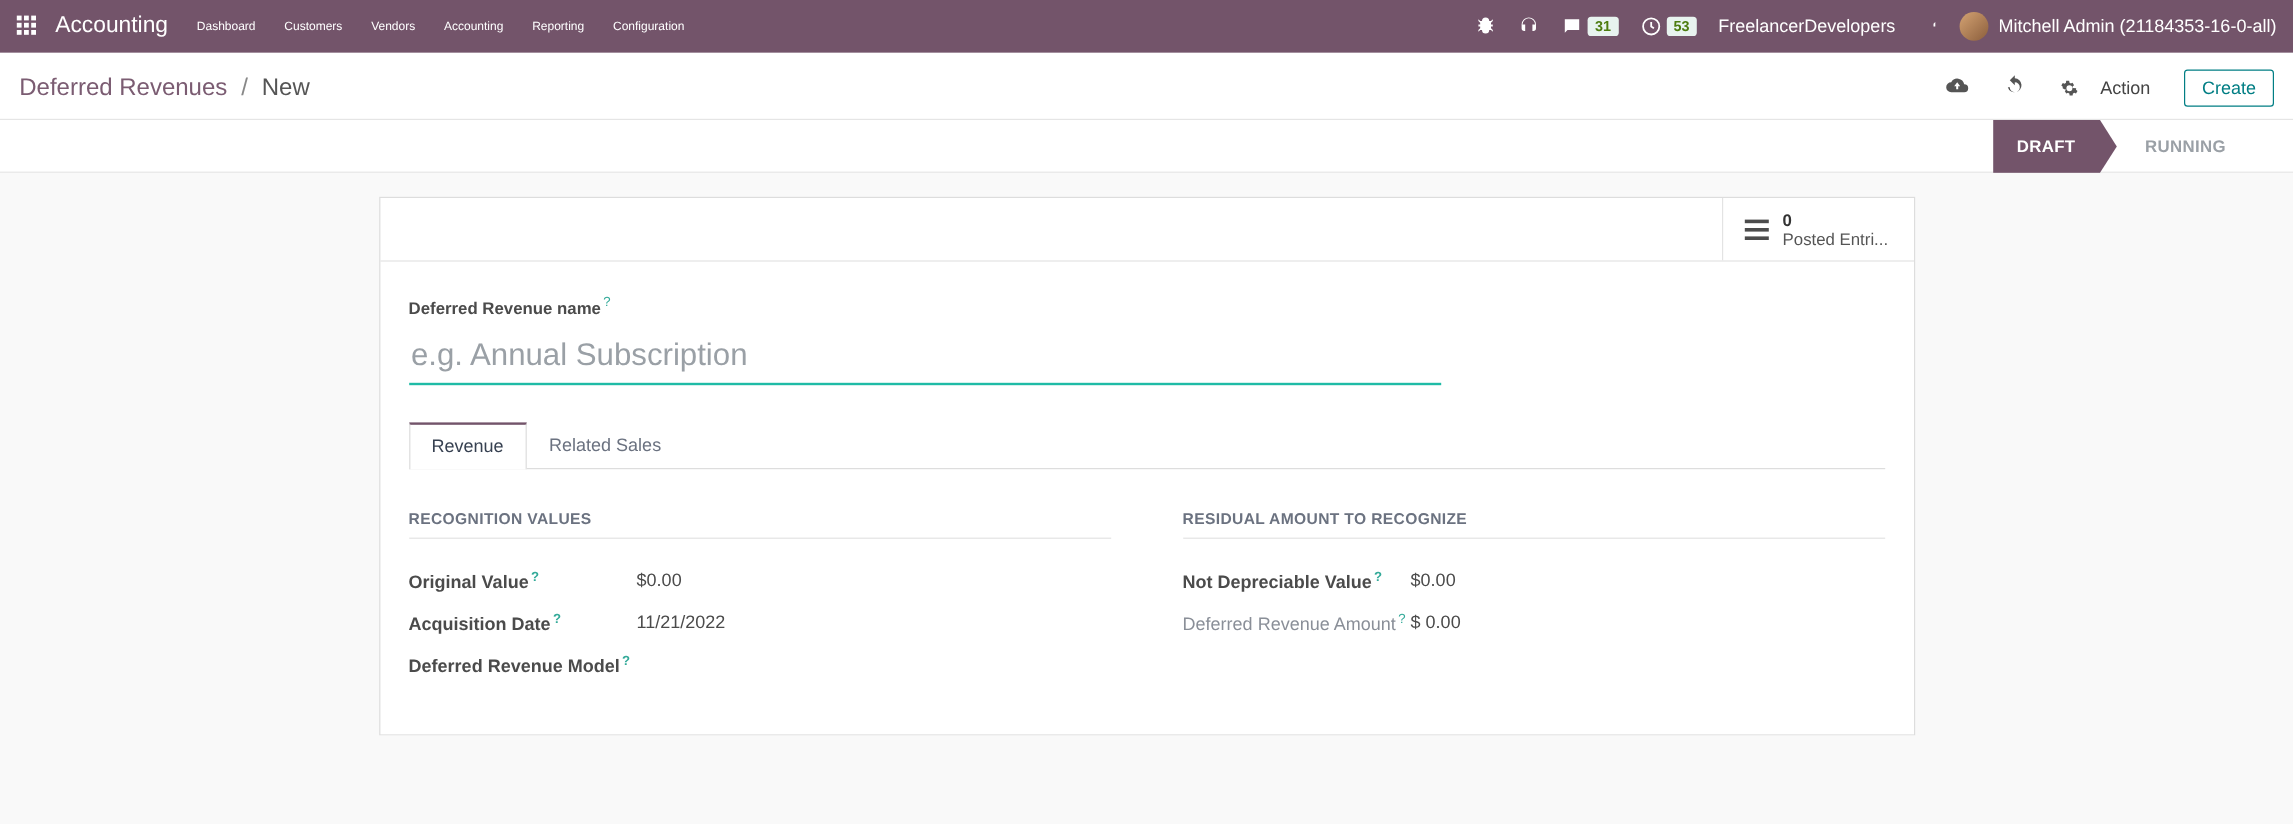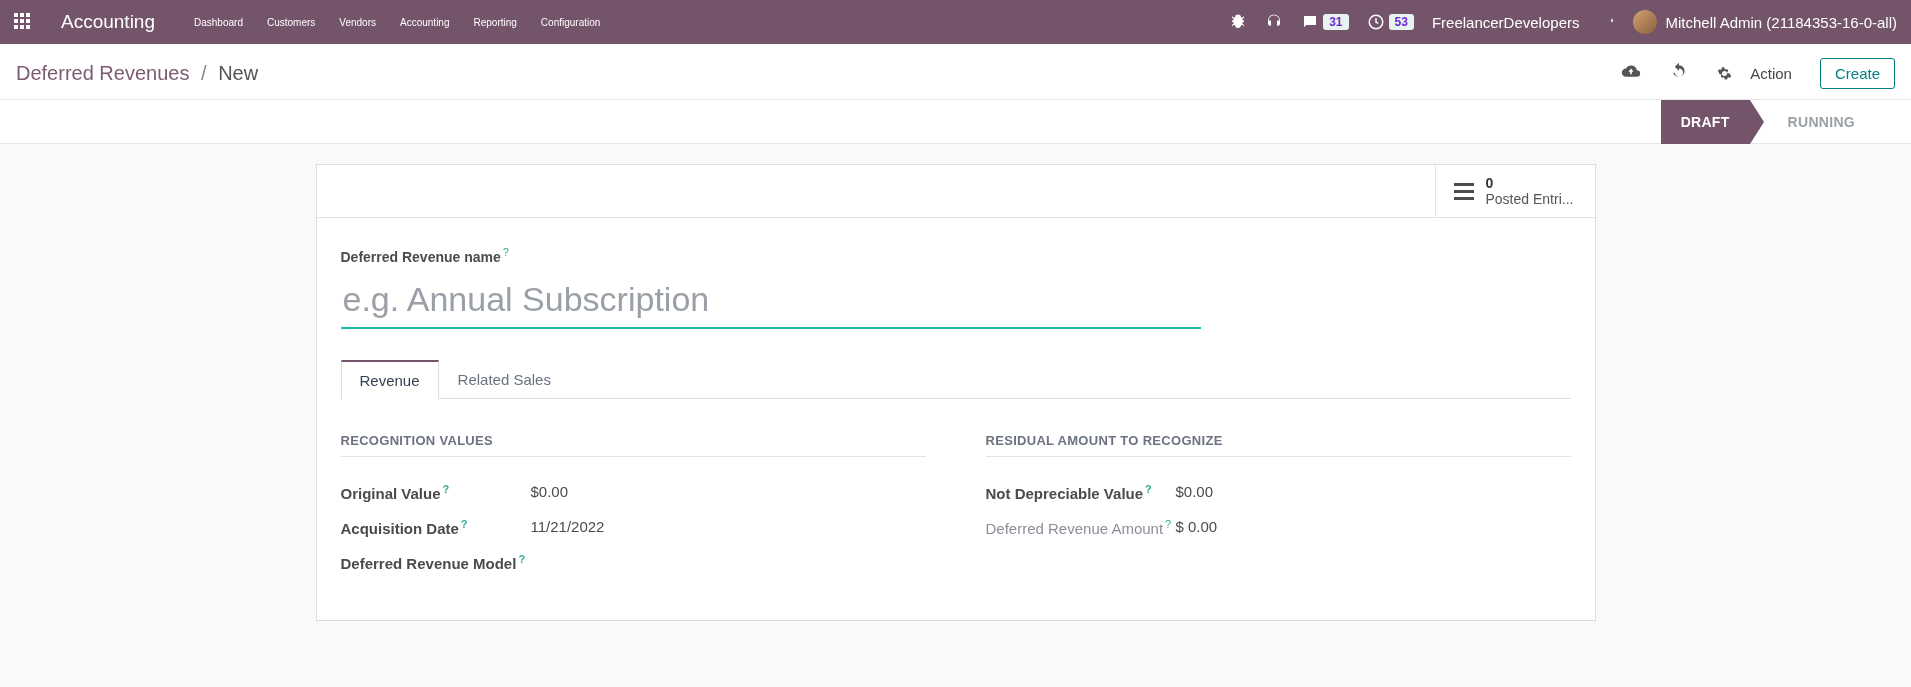--- a/index.html
+++ b/index.html
@@ -1,30 +1,30 @@
 <!DOCTYPE html>
 <html><head>
 <meta charset="utf-8">
 <style>
 * { margin:0; padding:0; box-sizing:border-box; font-family:"Segoe UI","Helvetica Neue",Arial,sans-serif; }
 body { background:#f9f9f9; color:#374151; overflow-x:hidden; }
 
 
-.navbar { background:#73546a; color:#fff; height:44px; display:flex; align-items:center; padding:13px 14px; font-size:15px;gap:15px; }
+.navbar { background:#73546a; color:#fff; height:44px; display:flex; align-items:center; padding:13px 14px; font-size:15px; }
 .navbar .apps-icon { width:18px; height:18px; display:grid; grid-template-columns:repeat(3,4px); grid-template-rows:repeat(3,4px); gap:2px; margin-right:14px; cursor:pointer; }
 .navbar .apps-icon span { background:#fff; }
 .navbar .brand { font-size:19px; font-weight:500; margin-right:24px; }
 .navbar .menu { display:flex; gap:24px; }
 .navbar .menu a { color:#fff; text-decoration:none; font-size:10px; cursor:pointer; }
 .navbar .spacer { flex:1; }
 .navbar .right { display:flex; align-items:center; gap:18px; }
 .navbar .ico { width:18px; height:18px; display:inline-flex; align-items:center; justify-content:center; cursor:pointer; }
 .navbar svg { fill:#fff; }
 .badge-wrap { position:relative; display:inline-flex; align-items:center; cursor:pointer; }
-.badge { background:#e8f3ef; color:#6d28d9; font-size:12px; font-weight:600; padding:1px 6px; border-radius:3px; margin-left:4px; }
+.badge { background:#e8f3ef; color:#4d7c0f; font-size:12px; font-weight:600; padding:1px 6px; border-radius:3px; margin-left:4px; }
 .avatar { width:24px; height:24px; border-radius:50%; background:linear-gradient(135deg,#d4a373,#8b5e3c); display:inline-block; }
 .navbar .user { display:flex; align-items:center; gap:8px; cursor:pointer; }
 
 
 .control-bar { background:#fff; border-bottom:1px solid #e5e5e5; padding:14px 16px 10px; display:flex; align-items:center; }
 .breadcrumb { font-size:20px; }
 .breadcrumb .root { color:#7b5c72; cursor:pointer; }
 .breadcrumb .sep { color:#888; margin:0 6px; }
 .breadcrumb .leaf { color:#555; }
 .control-bar .spacer { flex:1; }
@@ -52,21 +52,21 @@
 .stat-box { border-left:1px solid #e3e3e3; padding:10px 18px; display:flex; align-items:center; gap:12px; cursor:pointer; min-width:160px; }
 .stat-box .ham { display:flex; flex-direction:column; gap:4px; }
 .stat-box .ham span { width:20px; height:3px; background:#4c4c4c; }
 .stat-box .txt { display:flex; flex-direction:column; font-size:14px; color:#555; max-width:90px; }
 .stat-box .txt .num { font-weight:600; color:#333; }
 .stat-box .txt .lbl { white-space:nowrap; overflow:hidden; text-overflow:ellipsis; }
 
 .sheet-body { padding:28px 24px 40px; }
 .field-label { font-size:14px; font-weight:600; color:#4b4b4b; }
 .help-q { color:#3a9; font-size:11px; vertical-align:super; margin-left:2px; }
-.name-input { width:860px; font-size:34px; border:none; border-bottom:2px solid #1fbba6; padding:6px 2px 8px; color:#333; outline:none; margin-top:8px; }
+.name-input { width:860px; font-size:26px; border:none; border-bottom:2px solid #1fbba6; padding:6px 2px 8px; color:#333; outline:none; margin-top:8px; }
 .name-input::placeholder { color:#9aa0a6; }
 
 .tabs { display:flex; margin-top:30px; border-bottom:1px solid #ddd; }
 .tab { padding:10px 18px; font-size:15px; color:#6b7280; cursor:pointer; border:1px solid transparent; border-bottom:none; position:relative; top:1px; }
 .tab.active { color:#374151; border-color:#ddd; background:#fff; border-top:2px solid #73546a; }
 
 .columns { display:flex; gap:60px; margin-top:34px; }
 .col { flex:1; }
 .section-title { font-size:13px; font-weight:700; color:#6b7280; letter-spacing:.3px; border-bottom:1px solid #e3e3e3; padding-bottom:8px; margin-bottom:18px; }
 .row { display:flex; align-items:flex-start; padding:8px 0; font-size:15px; }

